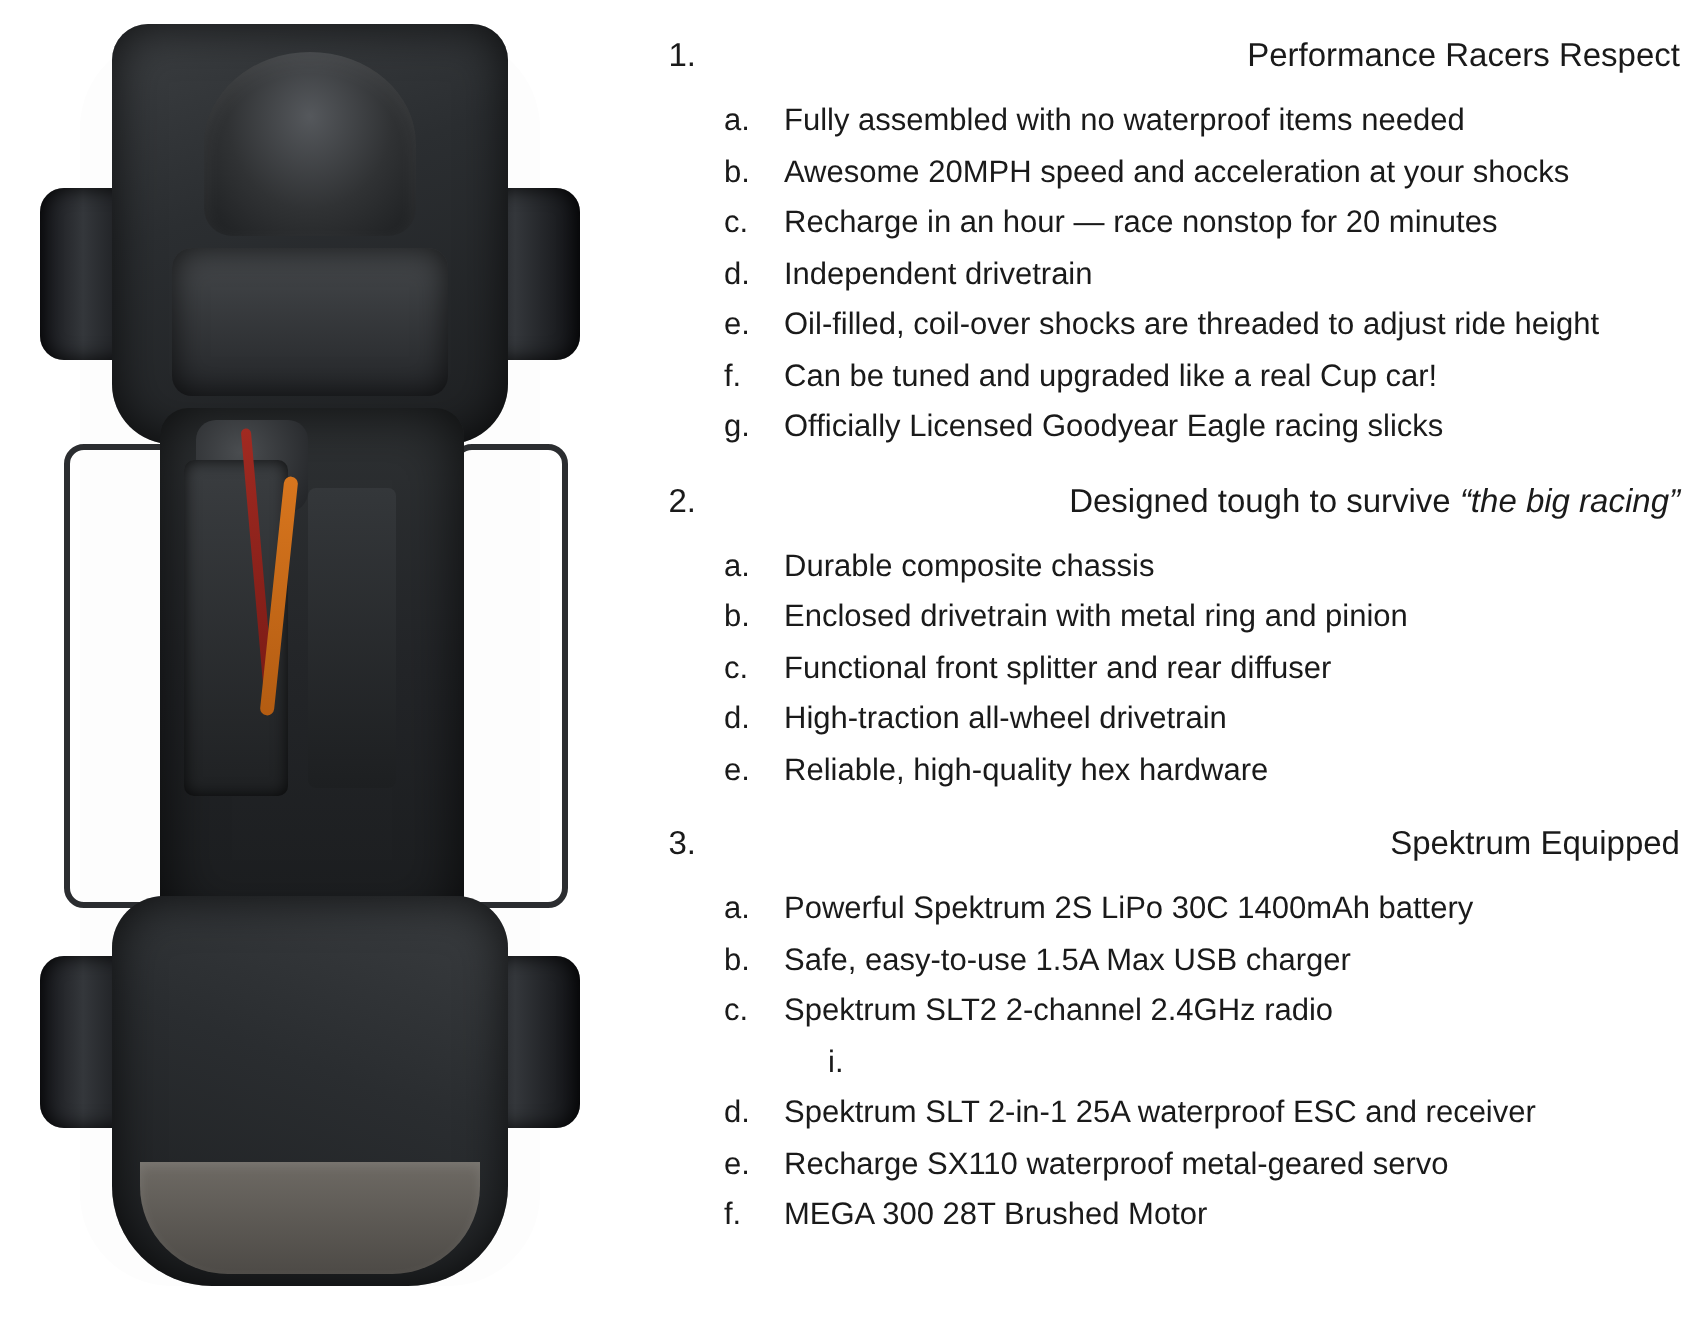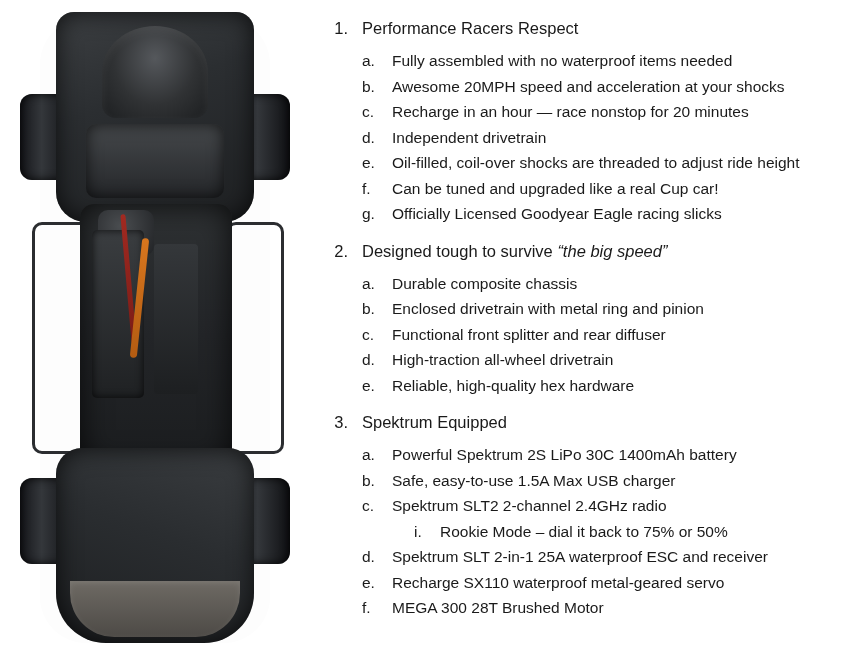--- a/index.html
+++ b/index.html
@@ -188,21 +188,21 @@
     line-height: 28px;
     color: #1a1a1a;
   }
   .l1-num {
     width: 30px;
     flex: 0 0 30px;
     text-align: right;
     padding-right: 14px;
     box-sizing: content-box;
   }
-  .l1-text { flex: 1 1 auto; }
+  .l1-text { flex: 1 1 auto; text-align: right; }
   .l1-text .em { font-style: italic; }
 
   ol.level2 {
     list-style: none;
     margin: 6px 0 0 0;
     padding: 0 0 0 44px;
   }
   .l2-row {
     display: flex;
     align-items: baseline;
@@ -303,21 +303,21 @@
           <li class="l2-row">
             <span class="l2-num">g.</span>
             <span class="l2-text">Officially Licensed Goodyear Eagle racing slicks</span>
           </li>
         </ol>
       </li>
 
       <li class="l1-item">
         <div class="l1-row">
           <span class="l1-num">2.</span>
-          <span class="l1-text"><span>Designed tough to survive </span><span class="em">“the big speed”</span></span>
+          <span class="l1-text"><span>Designed tough to survive </span><span class="em">“the big racing”</span></span>
         </div>
         <ol class="level2">
           <li class="l2-row">
             <span class="l2-num">a.</span>
             <span class="l2-text">Durable composite chassis</span>
           </li>
           <li class="l2-row">
             <span class="l2-num">b.</span>
             <span class="l2-text">Enclosed drivetrain with metal ring and pinion</span>
           </li>
@@ -351,21 +351,20 @@
             <span class="l2-text">Safe, easy-to-use 1.5A Max USB charger</span>
           </li>
           <li>
             <div class="l2-row">
               <span class="l2-num">c.</span>
               <span class="l2-text">Spektrum SLT2 2-channel 2.4GHz radio</span>
             </div>
             <ol class="level3">
               <li class="l3-row">
                 <span class="l3-num">i.</span>
-                <span class="l3-text">Rookie Mode – dial it back to 75% or 50%</span>
               </li>
             </ol>
           </li>
           <li class="l2-row">
             <span class="l2-num">d.</span>
             <span class="l2-text">Spektrum SLT 2-in-1 25A waterproof ESC and receiver</span>
           </li>
           <li class="l2-row">
             <span class="l2-num">e.</span>
             <span class="l2-text">Recharge SX110 waterproof metal-geared servo</span>

